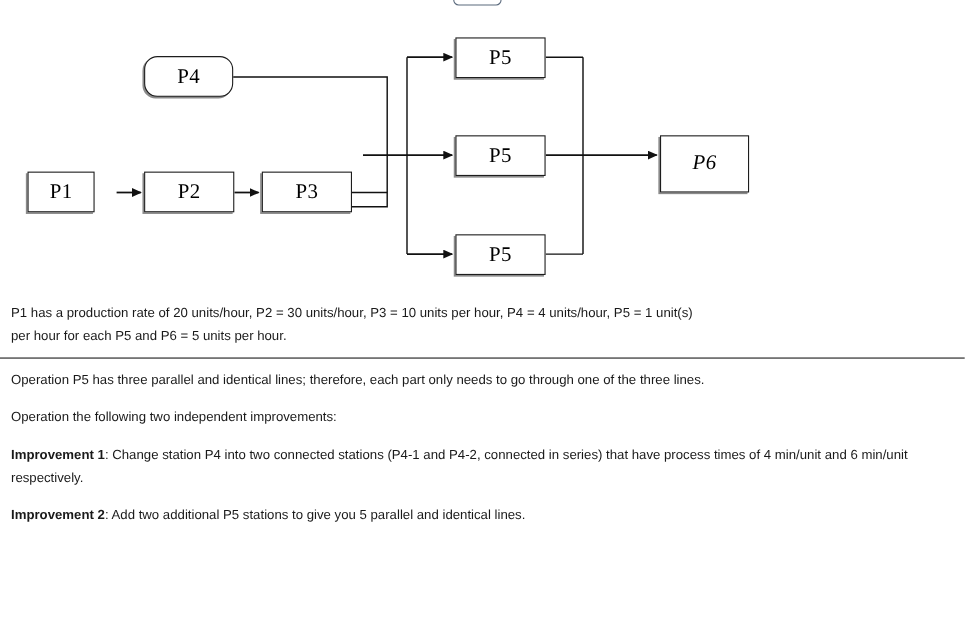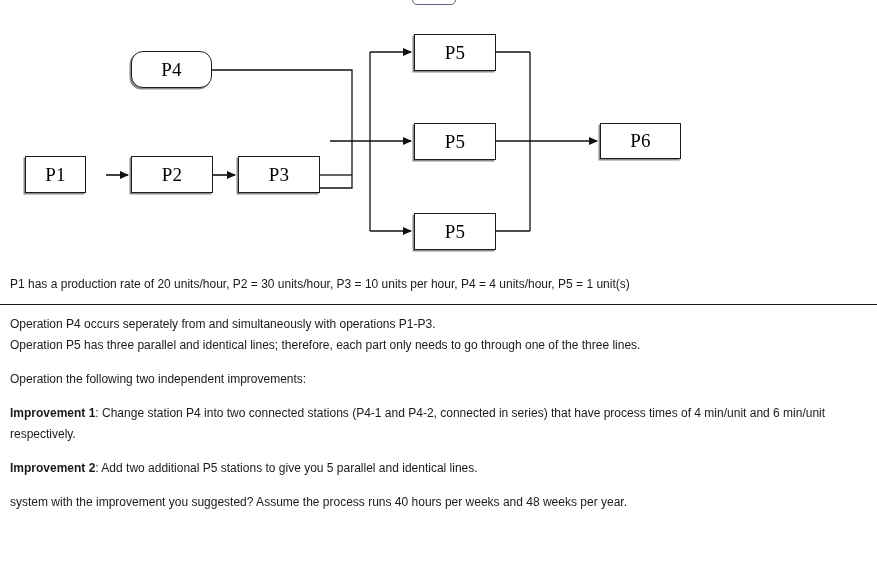--- a/index.html
+++ b/index.html
@@ -54,21 +54,21 @@
     letter-spacing: .3px;
   }
 
   #box-p1 { left: 25px;  top: 156px; width: 61px; height: 37px; }
   #box-p2 { left: 131px; top: 156px; width: 82px; height: 37px; }
   #box-p3 { left: 238px; top: 156px; width: 82px; height: 37px; }
   #box-p4 { left: 131px; top: 51px;  width: 81px; height: 37px; border-radius: 12px; }
   #box-p5a{ left: 414px; top: 34px;  width: 82px; height: 37px; }
   #box-p5b{ left: 414px; top: 123px; width: 82px; height: 37px; }
   #box-p5c{ left: 414px; top: 213px; width: 82px; height: 37px; }
-  #box-p6 { left: 600px; top: 123px; width: 81px; height: 36px; }
+  #box-p6 { left: 600px; top: 123px; width: 81px; height: 52px; font-style: italic; }
 
   
   .prose {
     position: absolute;
     left: 10px;
     top: 274px;
     width: 860px;
     font-size: 12px;
     line-height: 21px;
   }
@@ -144,34 +144,33 @@
       <span>P5</span>
     </div>
   <div class="node-box" id="box-p6">
       <span>P6</span>
     </div>
 </div>
 
 <div class="prose">
 
   <p class="tight">P1 has a production rate of 20 units/hour, P2 = 30 units/hour, P3 = 10 units per hour, P4 = 4 units/hour, P5 = 1 unit(s)</p>
+  <p class="tight">per hour for each P5 and P6 = 5 units per hour.</p>
 
   <hr class="rule">
 
-  <p class="tight">Operation P4 occurs seperately from and simultaneously with operations P1-P3.</p>
   <p class="tight">Operation P5 has three parallel and identical lines; therefore, each part only needs to go through one of the three lines.</p>
 
   <div class="para-gap"></div>
 
   <p class="tight">Operation the following two independent improvements:</p>
 
   <div class="para-gap"></div>
 
   <p class="tight"><span class="bold">Improvement 1</span><span>: Change station P4 into two connected stations (P4-1 and P4-2, connected in series) that have process times of 4 min/unit and 6 min/unit respectively.</span></p>
 
   <div class="para-gap"></div>
 
   <p class="tight"><span class="bold">Improvement 2</span><span>: Add two additional P5 stations to give you 5 parallel and identical lines.</span></p>
 
   <div class="para-gap"></div>
 
-  <p class="tight">system with the improvement you suggested? Assume the process runs 40 hours per weeks and 48 weeks per year.</p>
 </div>
 
 </body></html>

